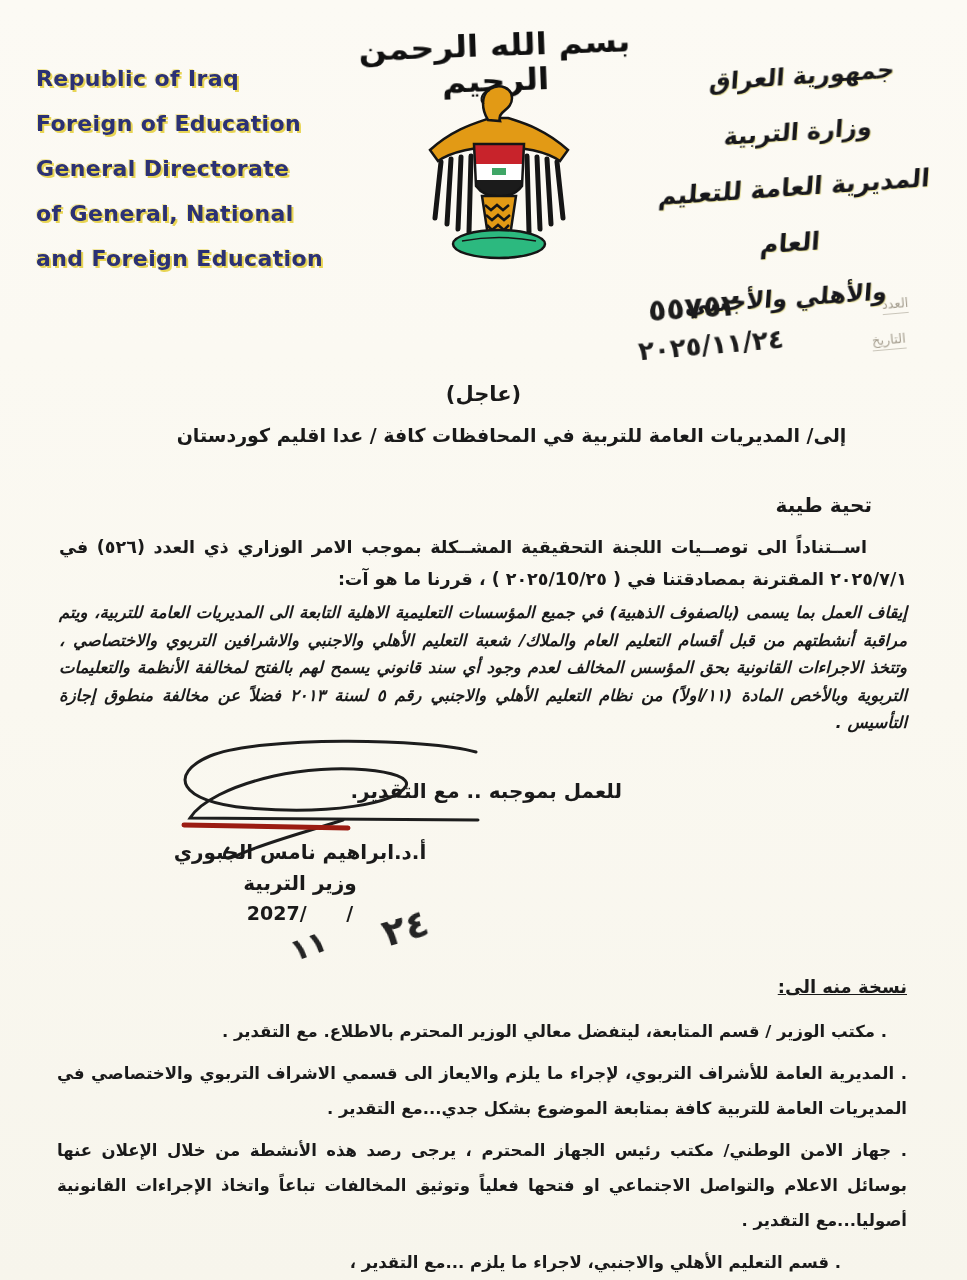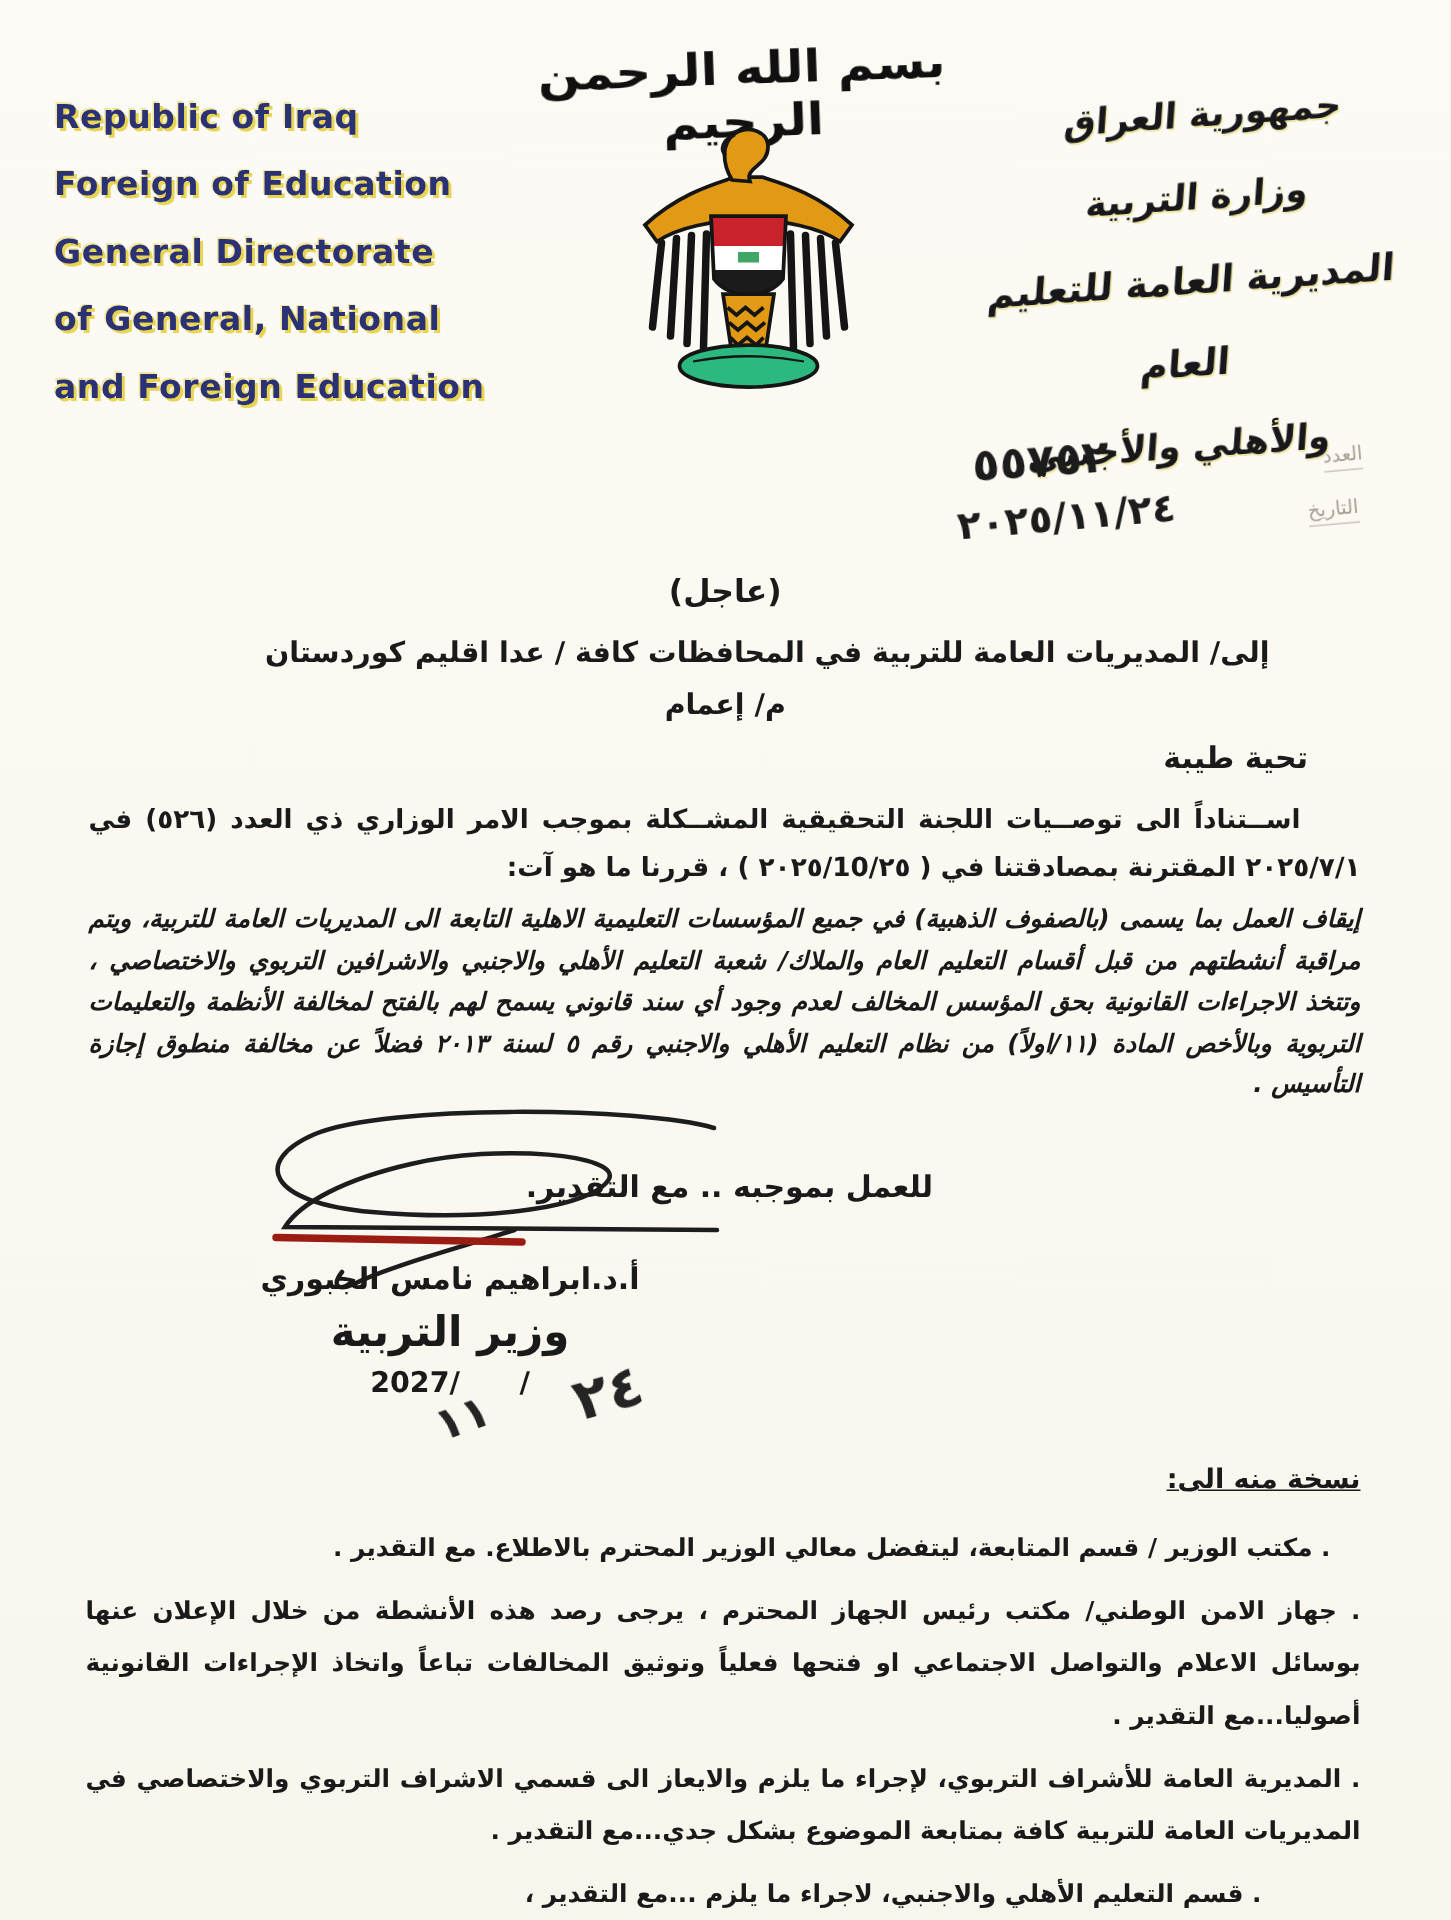--- a/index.html
+++ b/index.html
@@ -53,21 +53,21 @@
   .to-line{top:424px;font-size:19px;margin-left:28px;}
   .subject-line{top:459px;font-size:19px;}
   .greeting{position:absolute;top:493px;right:95px;font-size:20px;font-weight:bold;}
   .para{position:absolute;right:60px;width:848px;font-weight:bold;text-align:justify;}
   .para1{top:531px;font-size:17.5px;line-height:32px;text-indent:40px;}
   .para2{top:599px;font-size:16.5px;line-height:27.5px;font-style:italic;}
   .closing{position:absolute;top:743px;right:345px;font-size:20px;font-weight:bold;margin-top:36px;}
   .sig-svg{position:absolute;left:138px;top:738px;}
   .signer{position:absolute;left:145px;top:840px;width:310px;text-align:center;font-weight:bold;}
   .signer-name{font-size:20px;}
-  .signer-title{font-size:28px;margin-top:7px;}
+  .signer-title{font-size:20px;margin-top:7px;}
   .signer-date{font-size:19px;margin-top:7px;white-space:pre;}
   .hw{position:absolute;color:#242424;font-weight:600;filter:blur(.2px);}
   .hw-day{left:382px;top:906px;font-size:38px;transform:rotate(-16deg);}
   .hw-month{left:290px;top:928px;font-size:30px;transform:rotate(-20deg);}
   
   .cc-heading{position:absolute;top:976px;right:60px;font-size:18px;font-weight:bold;text-decoration:underline;}
   .cc-list{position:absolute;top:1014px;right:60px;width:850px;font-size:16.5px;font-weight:bold;line-height:35px;}
   .cc-item{margin-bottom:7px;text-align:justify;}
   .cc-item.i1{padding-right:20px;}
   .cc-item.i4{padding-right:66px;text-align:right;}
@@ -135,21 +135,20 @@
     <div class="cl cl4">والأهلي والأجنبي</div>
   </div>
 
   <div class="ref-label lab-num">العدد</div>
   <div class="ref-label lab-date">التاريخ</div>
   <div class="ref-number" dir="ltr">٥٥٧٥٢</div>
   <div class="ref-date" dir="ltr">٢٠٢٥/١١/٢٤</div>
 
   <div class="center-line urgent">(عاجل)</div>
   <div class="center-line to-line">إلى/ المديريات العامة للتربية في المحافظات كافة / عدا اقليم كوردستان</div>
-  <div class="center-line subject-line">م/ إعمام</div>
   <div class="greeting">تحية طيبة</div>
   <div class="para para1">اســتناداً الى توصــيات اللجنة التحقيقية المشــكلة بموجب الامر الوزاري ذي العدد (٥٢٦) في ٢٠٢٥/٧/١ المقترنة بمصادقتنا في ( ٢٠٢٥/10/٢٥ ) ، قررنا ما هو آت:</div>
   <div class="para para2">إيقاف العمل بما يسمى (بالصفوف الذهبية) في جميع المؤسسات التعليمية الاهلية التابعة الى المديريات العامة للتربية،  ويتم مراقبة أنشطتهم من قبل أقسام التعليم العام والملاك/ شعبة التعليم الأهلي والاجنبي والاشرافين التربوي والاختصاصي ، وتتخذ الاجراءات القانونية بحق المؤسس المخالف لعدم وجود أي سند قانوني يسمح لهم بالفتح لمخالفة الأنظمة والتعليمات التربوية وبالأخص المادة (١١/اولاً) من نظام التعليم الأهلي والاجنبي رقم ٥ لسنة ٢٠١٣ فضلاً عن مخالفة منطوق إجازة التأسيس .</div>
   <div class="closing">للعمل بموجبه .. مع التقدير.</div>
 
   <svg class="sig-svg" width="520" height="150" viewBox="0 0 520 150" xmlns="http://www.w3.org/2000/svg">
     <path d="M 338 14 C 290 0 120 -2 72 18 C 30 36 40 64 110 70 C 190 77 258 66 268 48 C 276 32 196 24 136 38 C 92 48 62 64 52 80 L 340 82" fill="none" stroke="#1d1d1d" stroke-width="3" stroke-linecap="round"></path>
     <path d="M 205 82 C 168 94 122 106 98 118 C 87 123 83 119 90 110" fill="none" stroke="#1d1d1d" stroke-width="3" stroke-linecap="round"></path>
     <path d="M 46 87 L 210 90" fill="none" stroke="#9b1c12" stroke-width="5" stroke-linecap="round"></path>
   </svg>
@@ -158,19 +157,19 @@
     <div class="signer-name">أ.د.ابراهيم نامس الجبوري</div>
     <div class="signer-title">وزير التربية</div>
     <div class="signer-date" dir="ltr">2027/      /</div>
   </div>
   <div class="hw hw-day">٢٤</div>
   <div class="hw hw-month">١١</div>
 
   <div class="cc-heading">نسخة منه الى:</div>
   <div class="cc-list">
     <div class="cc-item i1">. مكتب الوزير / قسم المتابعة، ليتفضل معالي الوزير المحترم بالاطلاع. مع التقدير .</div>
+    <div class="cc-item i3">. المديرية العامة للأشراف التربوي، لإجراء ما يلزم والايعاز الى قسمي الاشراف التربوي والاختصاصي في المديريات العامة للتربية كافة بمتابعة الموضوع بشكل جدي...مع التقدير .</div>
     <div class="cc-item i2">. جهاز الامن الوطني/ مكتب رئيس الجهاز المحترم ، يرجى رصد هذه الأنشطة من خلال الإعلان عنها بوسائل الاعلام والتواصل الاجتماعي او فتحها فعلياً وتوثيق المخالفات تباعاً واتخاذ الإجراءات القانونية أصوليا...مع التقدير .</div>
-    <div class="cc-item i3">. المديرية العامة للأشراف التربوي، لإجراء ما يلزم والايعاز الى قسمي الاشراف التربوي والاختصاصي في المديريات العامة للتربية كافة بمتابعة الموضوع بشكل جدي...مع التقدير .</div>
     <div class="cc-item i4">. قسم التعليم الأهلي والاجنبي، لاجراء ما يلزم ...مع التقدير ،</div>
 
   </div>
 
 </div>
 
 </body></html>

